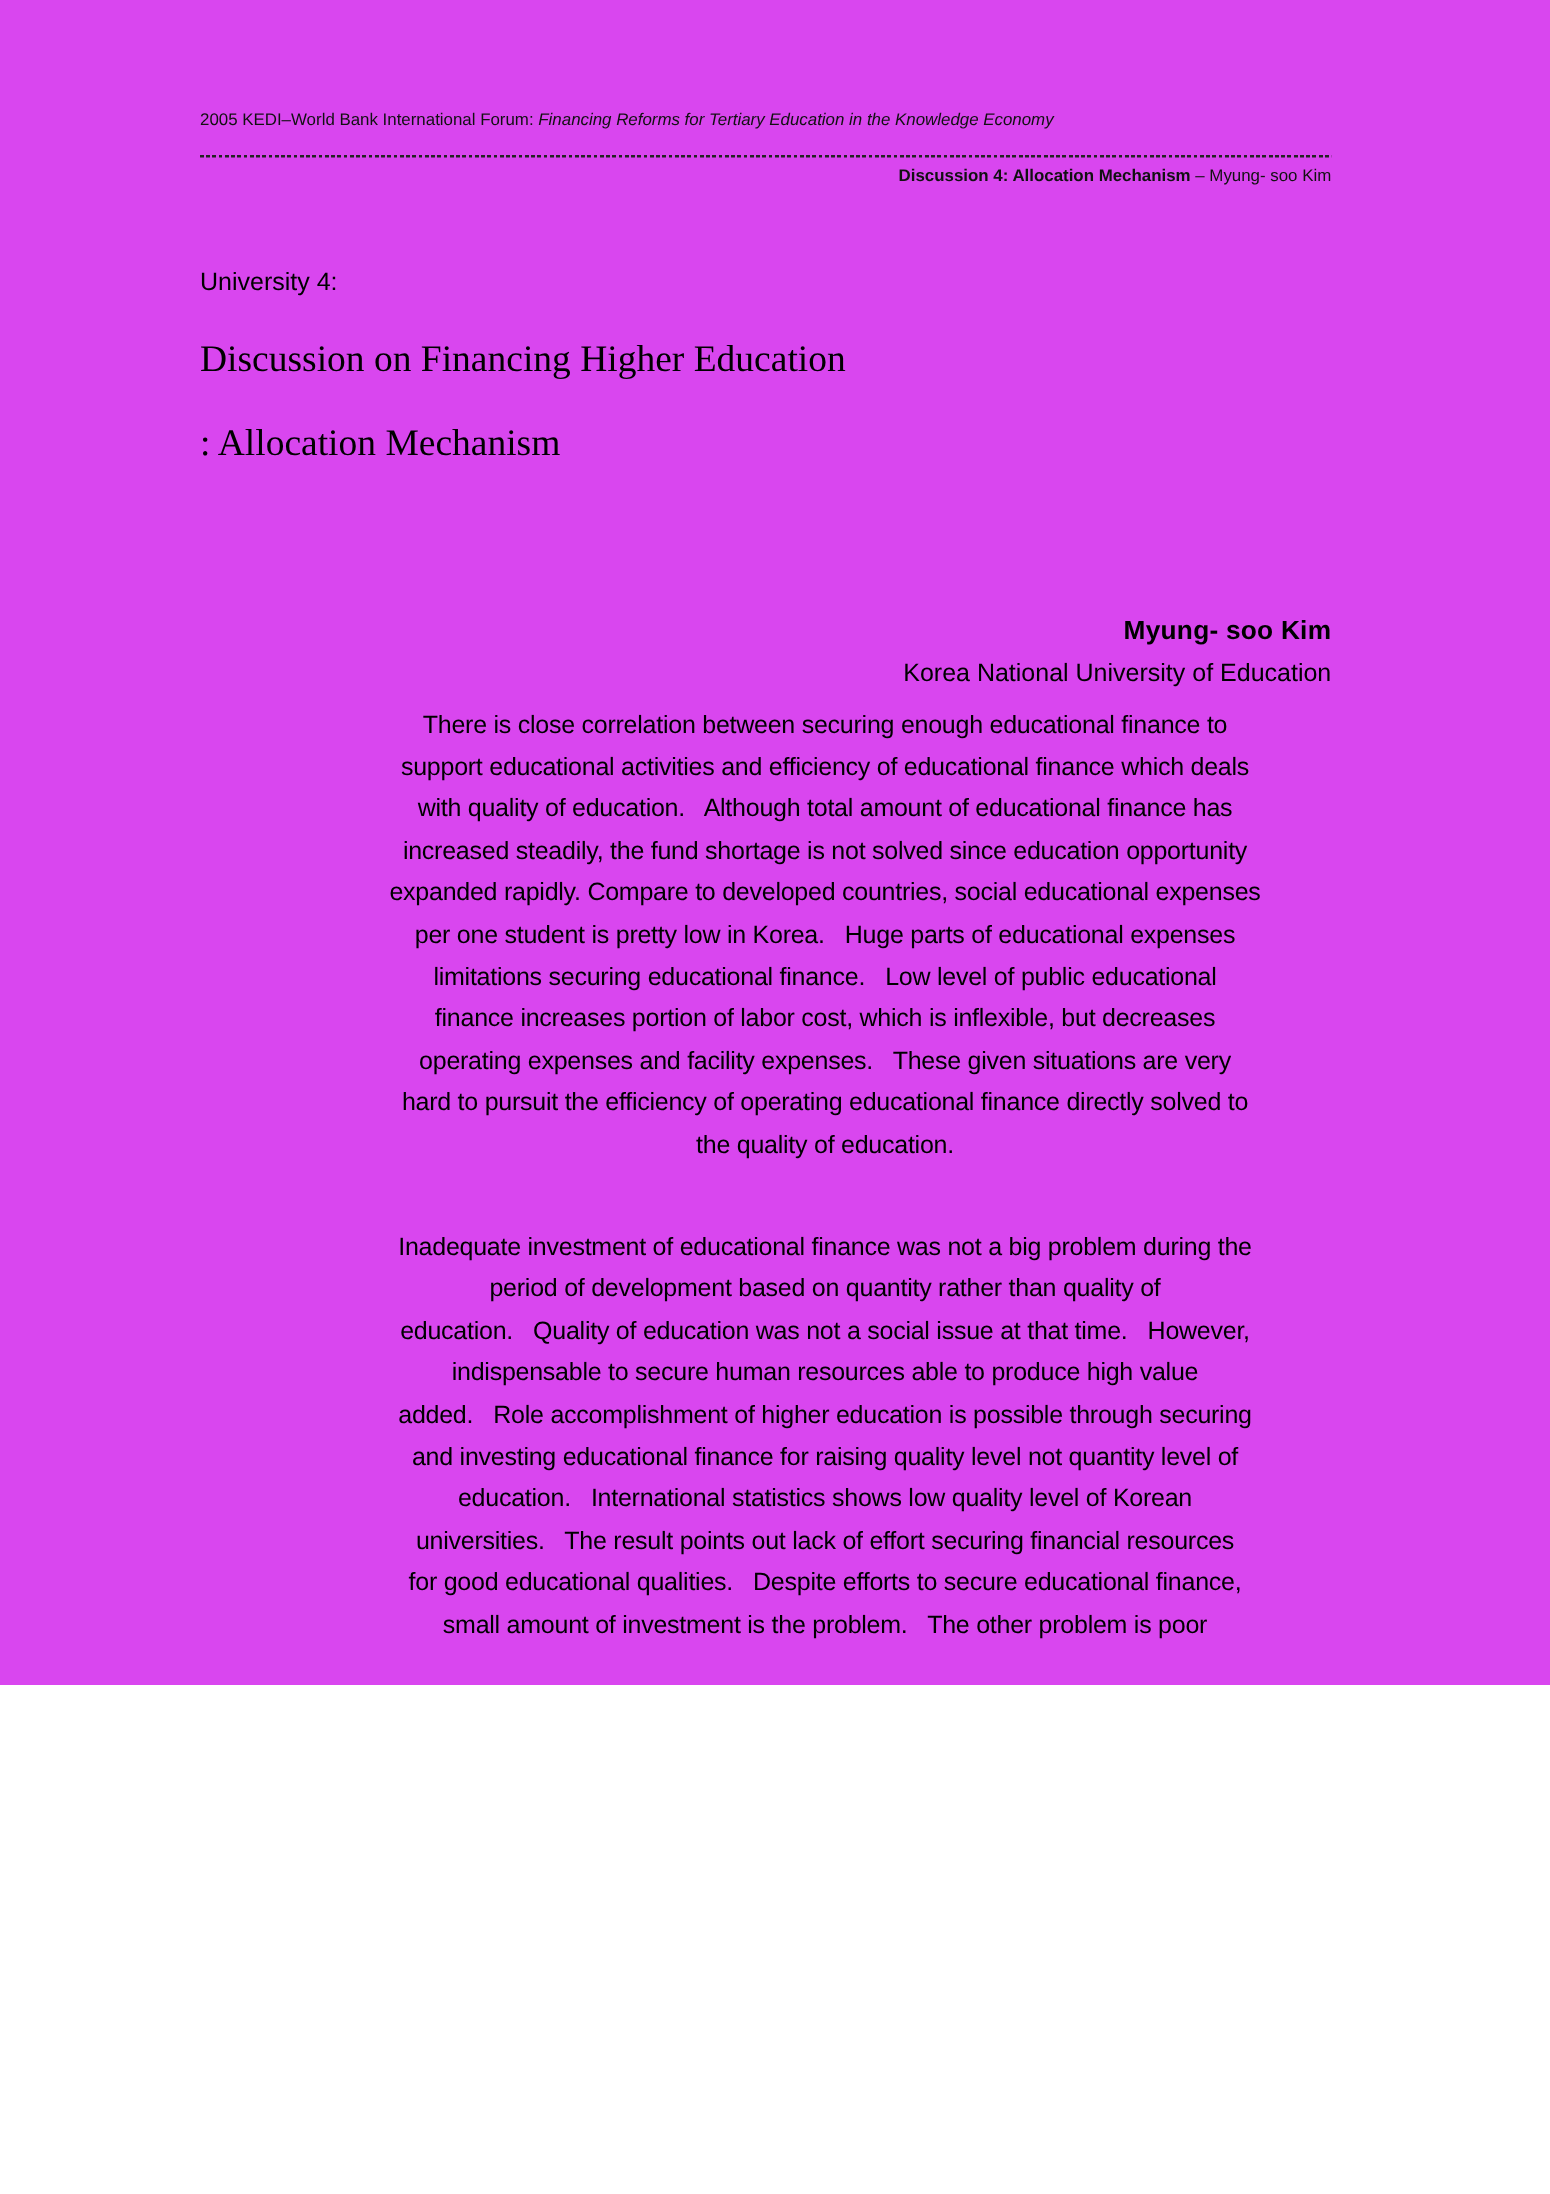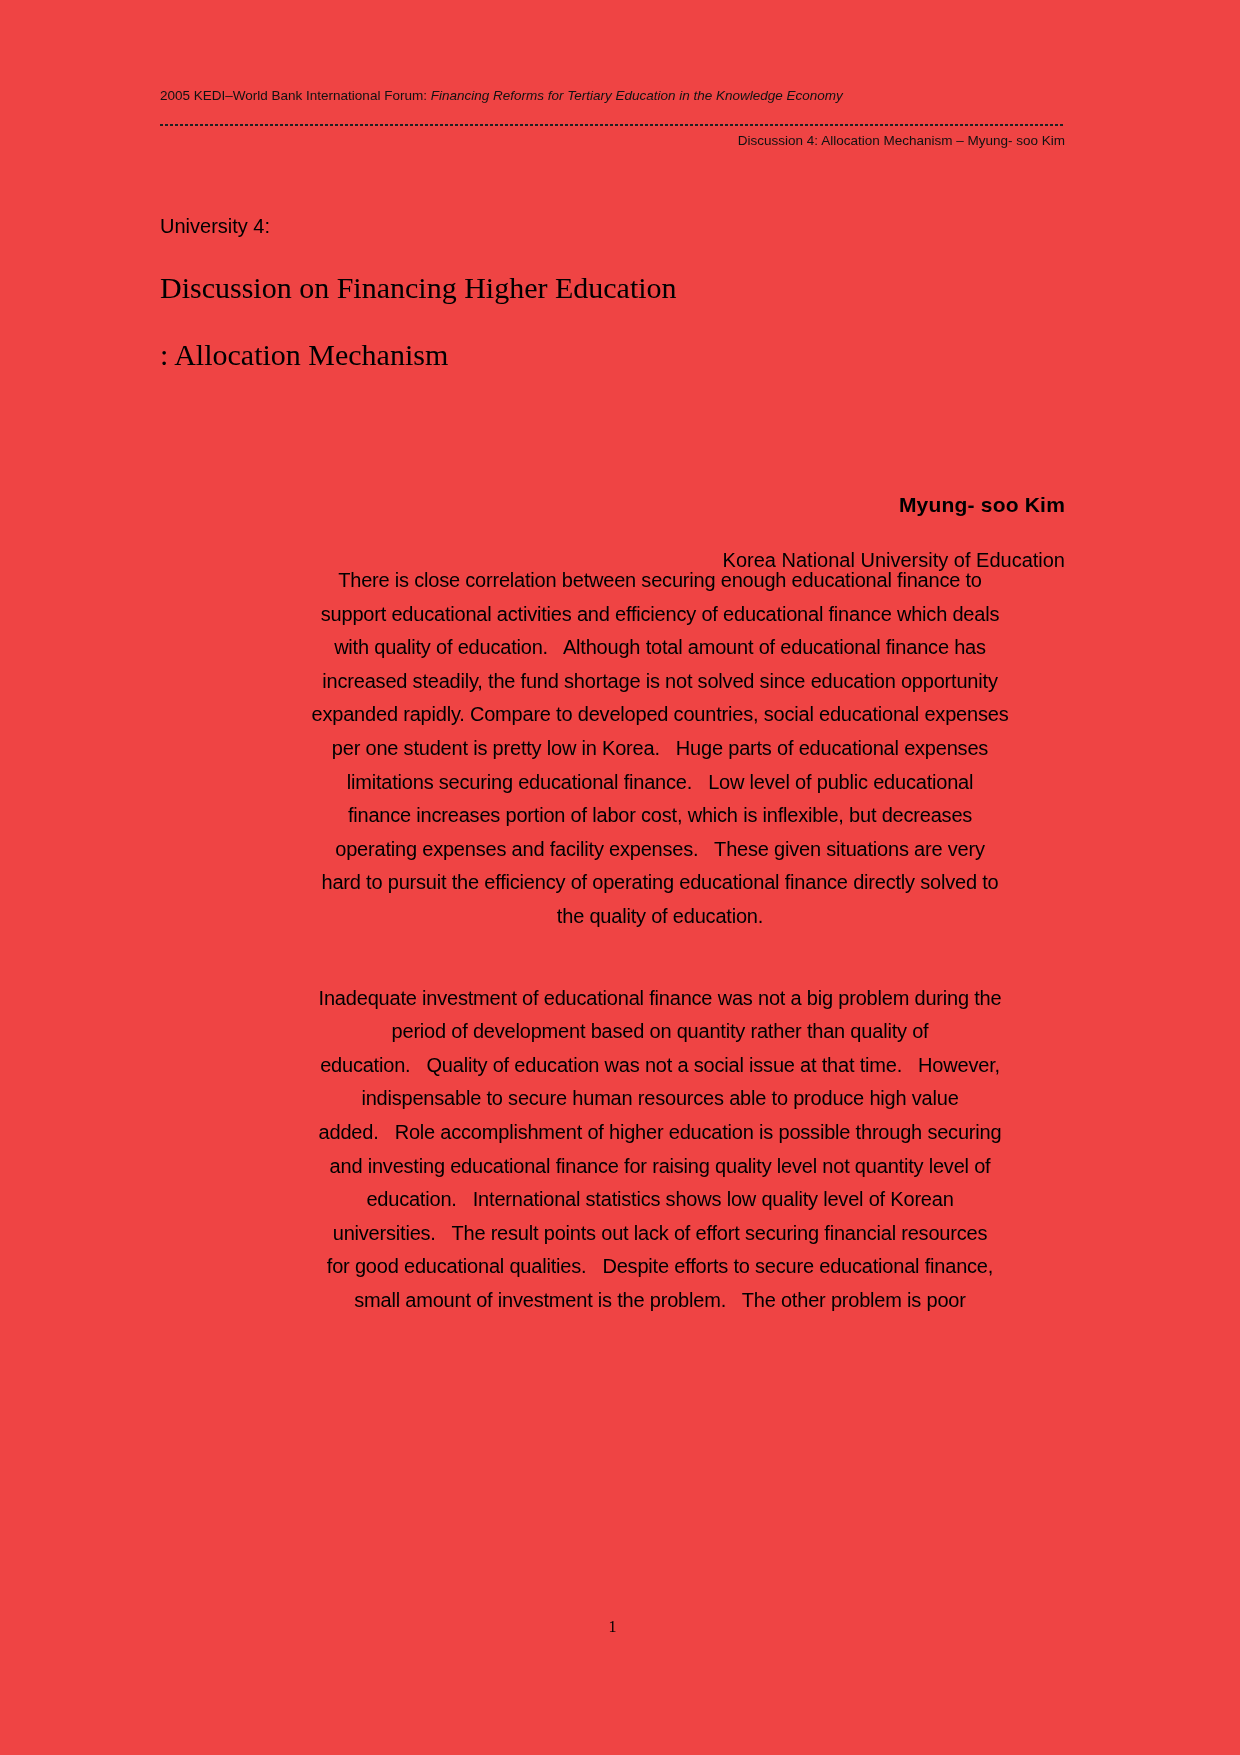--- a/index.html
+++ b/index.html
@@ -3,22 +3,22 @@
 <meta charset="utf-8">
 <style>
   html, body {
     margin: 0;
     padding: 0;
     background: #ffffff;
   }
   .page {
     position: relative;
     width: 1240px;
-    height: 1755px;
-    background: #ef4444;
+    height: 1348px;
+    background: #d946ef;
     color: #000000;
     font-family: "Liberation Sans", sans-serif;
     overflow: hidden;
   }
   
   .header-line1 {
     position: absolute;
     left: 160px;
     top: 86px;
     width: 905px;
@@ -40,21 +40,21 @@
     position: absolute;
     left: 160px;
     top: 131px;
     width: 905px;
     text-align: right;
     font-size: 13.5px;
     line-height: 20px;
     white-space: pre;
     color: #111;
   }
-  .header-line2 strong { font-weight: 400; }
+  .header-line2 strong { font-weight: 700; }
   
   .section-label {
     position: absolute;
     left: 160px;
     top: 212px;
     font-size: 20px;
     line-height: 28px;
   }
   .doc-title {
     position: absolute;
@@ -78,21 +78,21 @@
     text-align: right;
     font-size: 21px;
     line-height: 30px;
     font-weight: 600;
     letter-spacing: 0.2px;
     white-space: pre;
   }
   .affiliation {
     position: absolute;
     left: 160px;
-    top: 546px;
+    top: 525px;
     width: 905px;
     text-align: right;
     font-size: 20px;
     line-height: 28px;
     font-weight: 400;
     white-space: pre;
   }
   
   .body-text {
     position: absolute;

